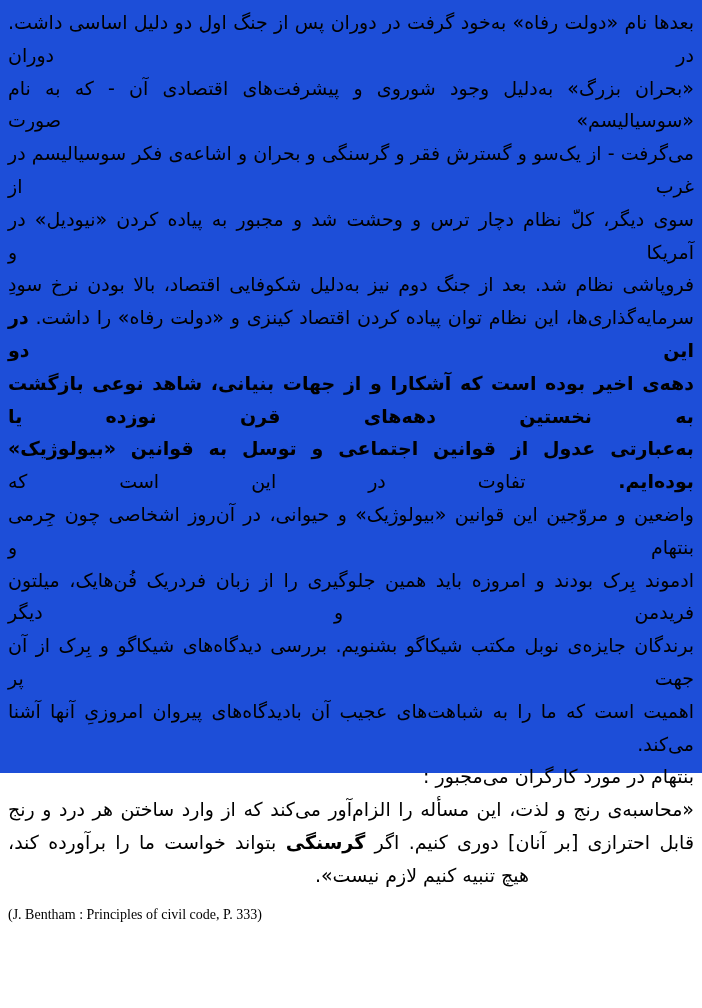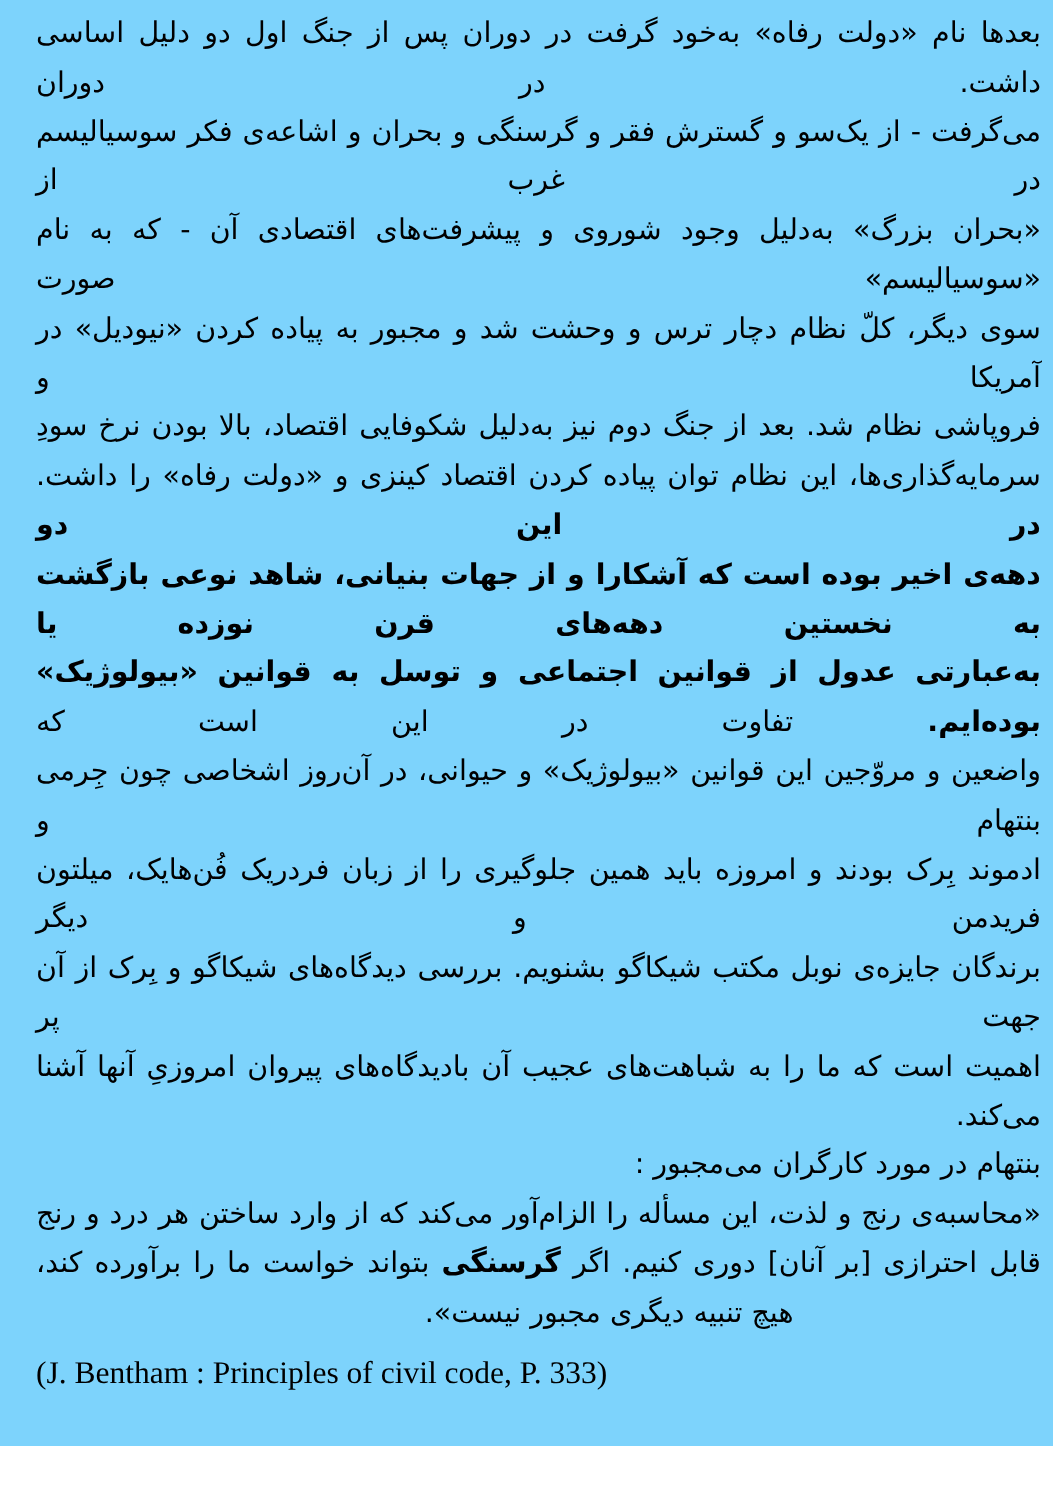--- a/index.html
+++ b/index.html
@@ -10,23 +10,23 @@
   }
   body {
     width: 702px;
     height: 1008px;
     overflow: hidden;
     font-family: "DejaVu Sans", sans-serif;
   }
   .page {
     box-sizing: border-box;
     width: 702px;
-    height: 964px;
-    padding: 6px 8px 0 24px;
-    background: #7dd3fc;
+    height: 773px;
+    padding: 6px 8px 0 8px;
+    background: #1d4ed8;
   }
   .block { margin: 0; }
   .line {
     direction: rtl;
     font-size: 19px;
     line-height: 32.8px;
     color: #000000;
     font-weight: 500;
   }
   .line.justify {
@@ -40,53 +40,53 @@
   .line.close {
     text-align: right;
     text-align-last: right;
     padding-right: 165px;
   }
   .line.latin {
     direction: ltr;
     text-align: left;
     text-align-last: left;
     font-family: "Liberation Serif", serif;
-    font-size: 21px;
+    font-size: 14px;
     line-height: 28px;
     margin: 9px 0 10px 0;
     font-weight: normal;
   }
   .seg { font-weight: inherit; }
   .seg.b { font-weight: bold; }
 </style>
 </head>
 <body>
 
 <div class="page" id="doc-root">
     <div class="block paragraph">
       <div class="line justify" dir="rtl"><span class="seg">بعدها نام «دولت رفاه» به‌خود گرفت در دوران پس از جنگ اول دو دلیل اساسی داشت. در دوران</span></div>
+      <div class="line justify" dir="rtl"><span class="seg">«بحران بزرگ» به‌دلیل وجود شوروی و پیشرفت‌های اقتصادی آن - که به نام «سوسیالیسم» صورت</span></div>
       <div class="line justify" dir="rtl"><span class="seg">می‌گرفت - از یک‌سو و گسترش فقر و گرسنگی و بحران و اشاعه‌ی فکر سوسیالیسم در غرب از</span></div>
-      <div class="line justify" dir="rtl"><span class="seg">«بحران بزرگ» به‌دلیل وجود شوروی و پیشرفت‌های اقتصادی آن - که به نام «سوسیالیسم» صورت</span></div>
       <div class="line justify" dir="rtl"><span class="seg">سوی دیگر، کلّ نظام دچار ترس و وحشت شد و مجبور به پیاده کردن «نیودیل» در آمریکا و</span></div>
       <div class="line justify" dir="rtl"><span class="seg">فروپاشی نظام شد. بعد از جنگ دوم نیز به‌دلیل شکوفایی اقتصاد، بالا بودن نرخ سودِ</span></div>
       <div class="line justify" dir="rtl"><span class="seg">سرمایه‌گذاری‌ها، این نظام توان پیاده کردن اقتصاد کینزی و «دولت رفاه» را داشت. </span><span class="seg b">در این دو</span></div>
       <div class="line justify" dir="rtl"><span class="seg b">دهه‌ی اخیر بوده است که آشکارا و از جهات بنیانی، شاهد نوعی بازگشت به نخستین دهه‌های قرن نوزده یا</span></div>
       <div class="line justify" dir="rtl"><span class="seg b">به‌عبارتی عدول از قوانین اجتماعی و توسل به قوانین «بیولوژیک» بوده‌ایم. </span><span class="seg">تفاوت در این است که</span></div>
       <div class="line justify" dir="rtl"><span class="seg">واضعین و مروّجین این قوانین «بیولوژیک» و حیوانی، در آن‌روز اشخاصی چون جِرمی بنتهام و</span></div>
       <div class="line justify" dir="rtl"><span class="seg">ادموند بِرک بودند و امروزه باید همین جلوگیری را از زبان فردریک فُن‌هایک، میلتون فریدمن و دیگر</span></div>
       <div class="line justify" dir="rtl"><span class="seg">برندگان جایزه‌ی نوبل مکتب شیکاگو بشنویم. بررسی دیدگاه‌های شیکاگو و بِرک از آن جهت پر</span></div>
       <div class="line justify" dir="rtl"><span class="seg">اهمیت است که ما را به شباهت‌های عجیب آن بادیدگاه‌های پیروان امروزیِ آنها آشنا می‌کند.</span></div>
     </div>
     <div class="block paragraph">
       <div class="line right" dir="rtl"><span class="seg">بنتهام در مورد کارگران می‌مجبور :</span></div>
     </div>
     <div class="block quote">
       <div class="line justify" dir="rtl"><span class="seg">«محاسبه‌ی رنج و لذت، این مسأله را الزام‌آور می‌کند که از وارد ساختن هر درد و رنج</span></div>
       <div class="line justify" dir="rtl"><span class="seg">قابل احترازی [بر آنان] دوری کنیم. اگر </span><span class="seg b">گرسنگی</span><span class="seg"> بتواند خواست ما را برآورده کند،</span></div>
-      <div class="line close" dir="rtl"><span class="seg">هیچ تنبیه دیگری مجبور نیست».</span></div>
+      <div class="line close" dir="rtl"><span class="seg">هیچ تنبیه کنیم لازم نیست».</span></div>
     </div>
     <div class="block citation">
       <div class="line latin" dir="ltr"><span class="seg">(J. Bentham : Principles of civil code, P. 333)</span></div>
     </div>
     <div class="block paragraph">
       <div class="line justify" dir="rtl"></div>
     </div>
   </div>
 
 </body></html>

